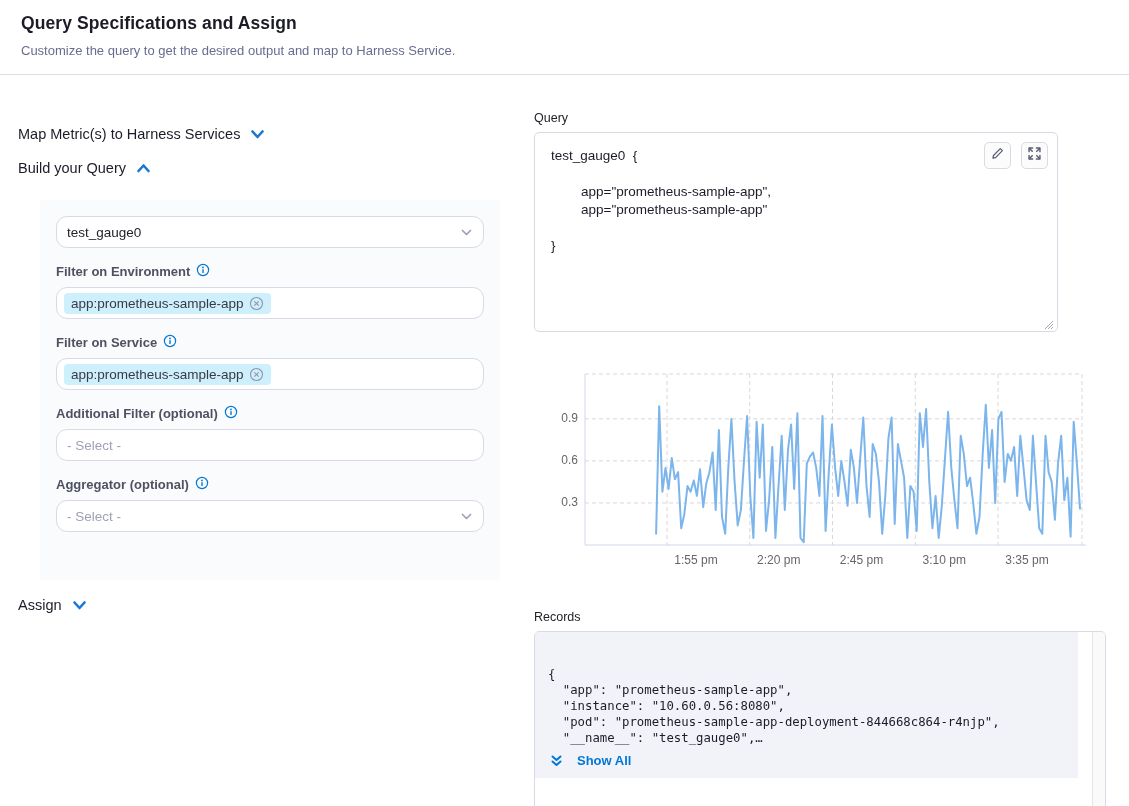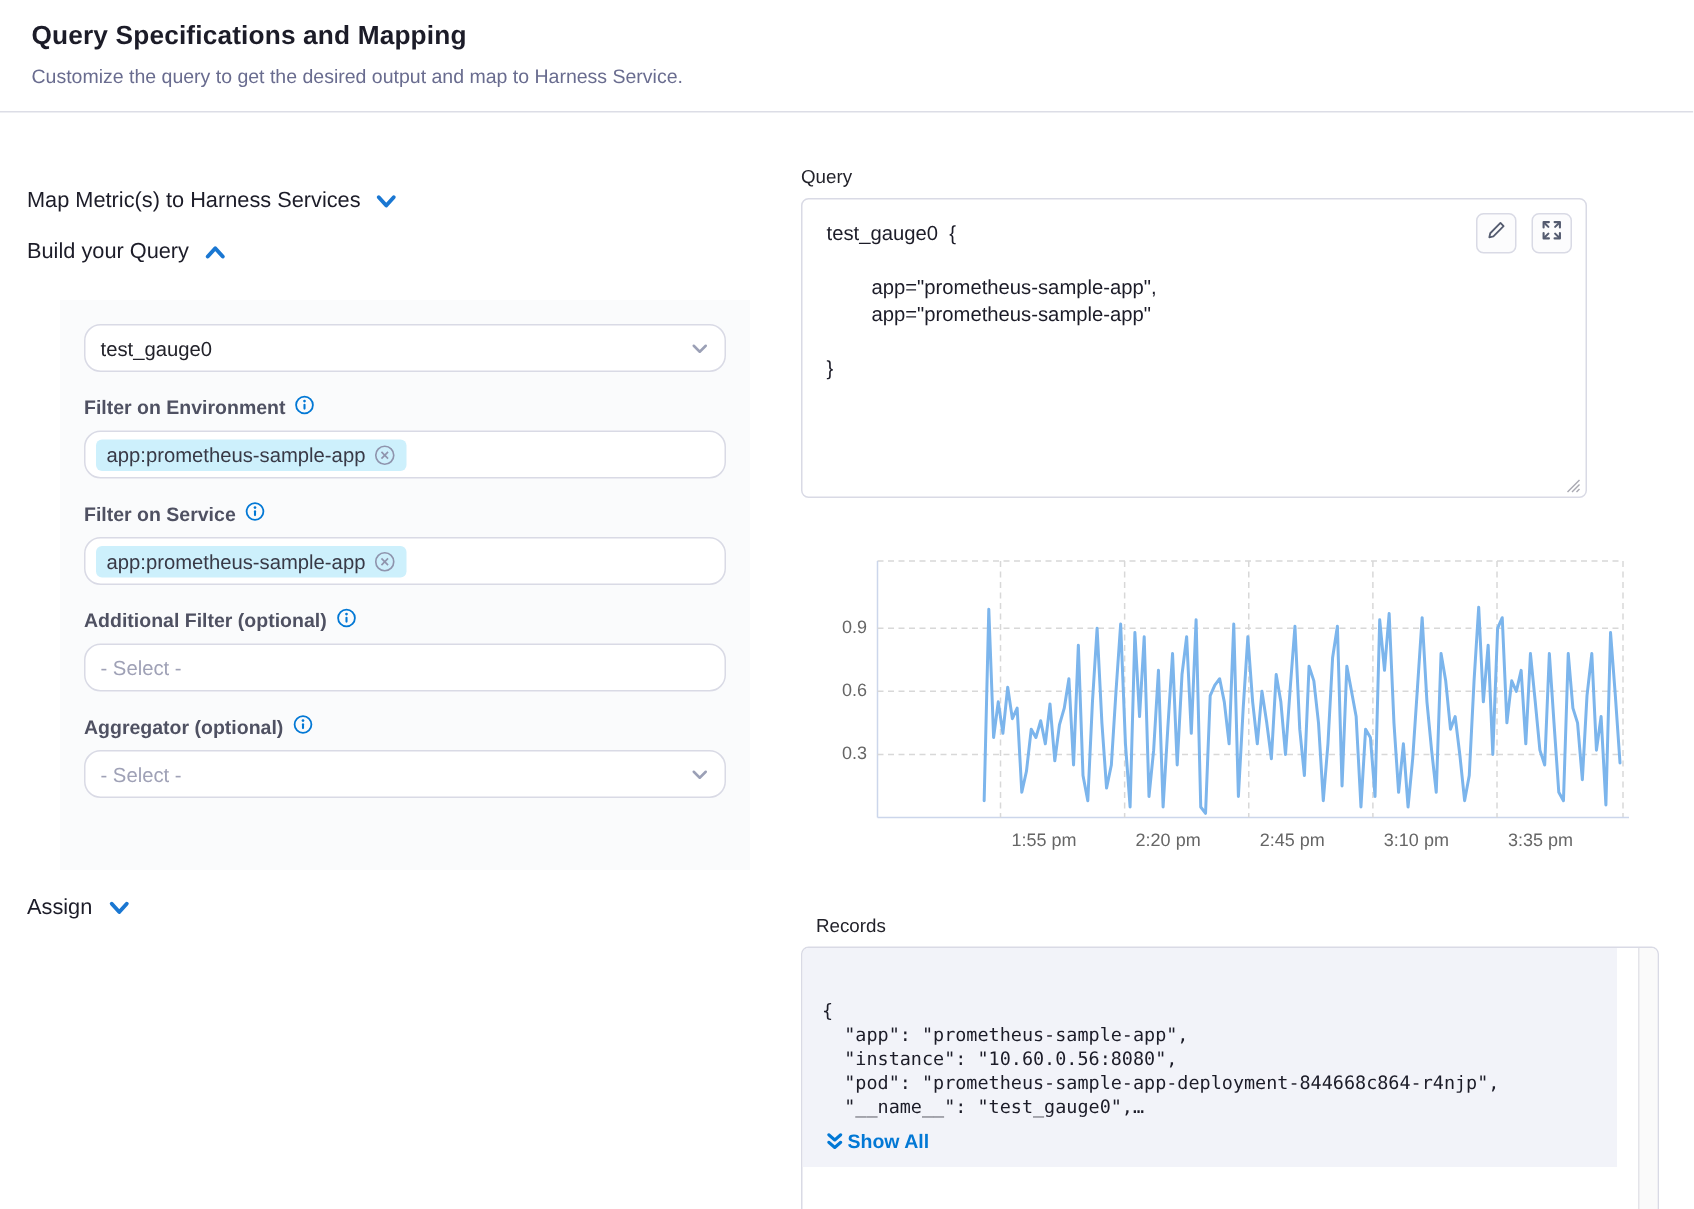--- a/index.html
+++ b/index.html
@@ -25,52 +25,52 @@
              display:flex; align-items:center; padding:0 10px; font-size:13.5px; color:#22222a; cursor:pointer; }
   .control .sel-chev { position:absolute; right:10px; top:9px; }
   .placeholder { color:#9fa1b6; }
   .chip { display:inline-flex; align-items:center; gap:5px; background:#cdf0fc; border-radius:4px; padding:3px 7px;
           font-size:13.5px; font-weight:500; color:#383946; margin-left:-3px; }
   .chip .x-ic { display:inline-flex; cursor:pointer; }
 
   
   .q-label, .r-label { position:absolute; font-size:12.5px; color:#22222a; }
   .q-label { left:534px; top:111px; }
-  .r-label { left:534px; top:610px;margin-left:10px; }
+  .r-label { left:534px; top:610px; }
 
   .query-box { position:absolute; left:534px; top:132px; width:524px; height:200px; background:#fff;
                border:1px solid #d9dae5; border-radius:5px; }
   .query-pre { position:absolute; left:16px; top:14px; font-family:"Liberation Sans", sans-serif;
                font-size:13.5px; line-height:18px; white-space:pre; color:#1c1c28; }
   .qbtns { position:absolute; right:9px; top:9px; display:flex; gap:10px; }
   .icon-btn { width:27px; height:27px; background:#fcfcfd; border:1px solid #d9dae5; border-radius:5px;
               display:flex; align-items:center; justify-content:center; cursor:pointer; }
   .resize-grip { position:absolute; right:3px; bottom:3px; width:12px; height:12px; cursor:nwse-resize; }
 
   .chart-wrap { position:absolute; left:534px; top:368px; width:572px; height:205px; }
 
   .records-box { position:absolute; left:534px; top:631px; width:572px; height:260px; background:#fff;
                  border:1px solid #d9dae5; border-radius:5px; overflow:hidden; }
   .records-card { position:absolute; left:0; top:0; width:543px; height:146px; background:#f2f3f9;
                   padding:34px 12px 14px 13px; }
   .records-pre { font-family:"DejaVu Sans Mono", monospace; font-size:12.3px; line-height:16px;
                  white-space:pre; color:#1c1c28; }
-  .show-all { display:flex; align-items:center; gap:2px; margin-top:7px; margin-left:2px; cursor:pointer; }
+  .show-all { display:flex; align-items:center; gap:14px; margin-top:7px; margin-left:2px; cursor:pointer; }
   .show-all span { color:#0278d5; font-size:13px; font-weight:700; }
   .records-scrollbar { position:absolute; right:0; top:0; bottom:0; width:13px; background:#fafafa;
                        border-left:1px solid #e4e4e9; }
 
   .axis-lab { position:absolute; font-size:12px; color:#666;margin-left:29px; }
 </style>
 </head>
 <body>
 
 <div class="page">
 
-  <div class="hdr-title">Query Specifications and Mapping</div>
+  <div class="hdr-title">Query Specifications and Assign</div>
   <div class="hdr-sub">Customize the query to get the desired output and map to Harness Service.</div>
   <div class="hdr-divider"></div>
 
   <div class="sec" style="left:18px; top:126px;">
     <span class="sec-label">Map Metric(s) to Harness Services</span>
     <span class="chev-blue">
       <svg width="15" height="13" viewBox="0 0 15 13">
           <polyline points="2.5,3.5 7.5,9 12.5,3.5" fill="none" stroke="#1a77d2" stroke-width="2.6" stroke-linecap="round" stroke-linejoin="round"></polyline>
         </svg>
     </span>

